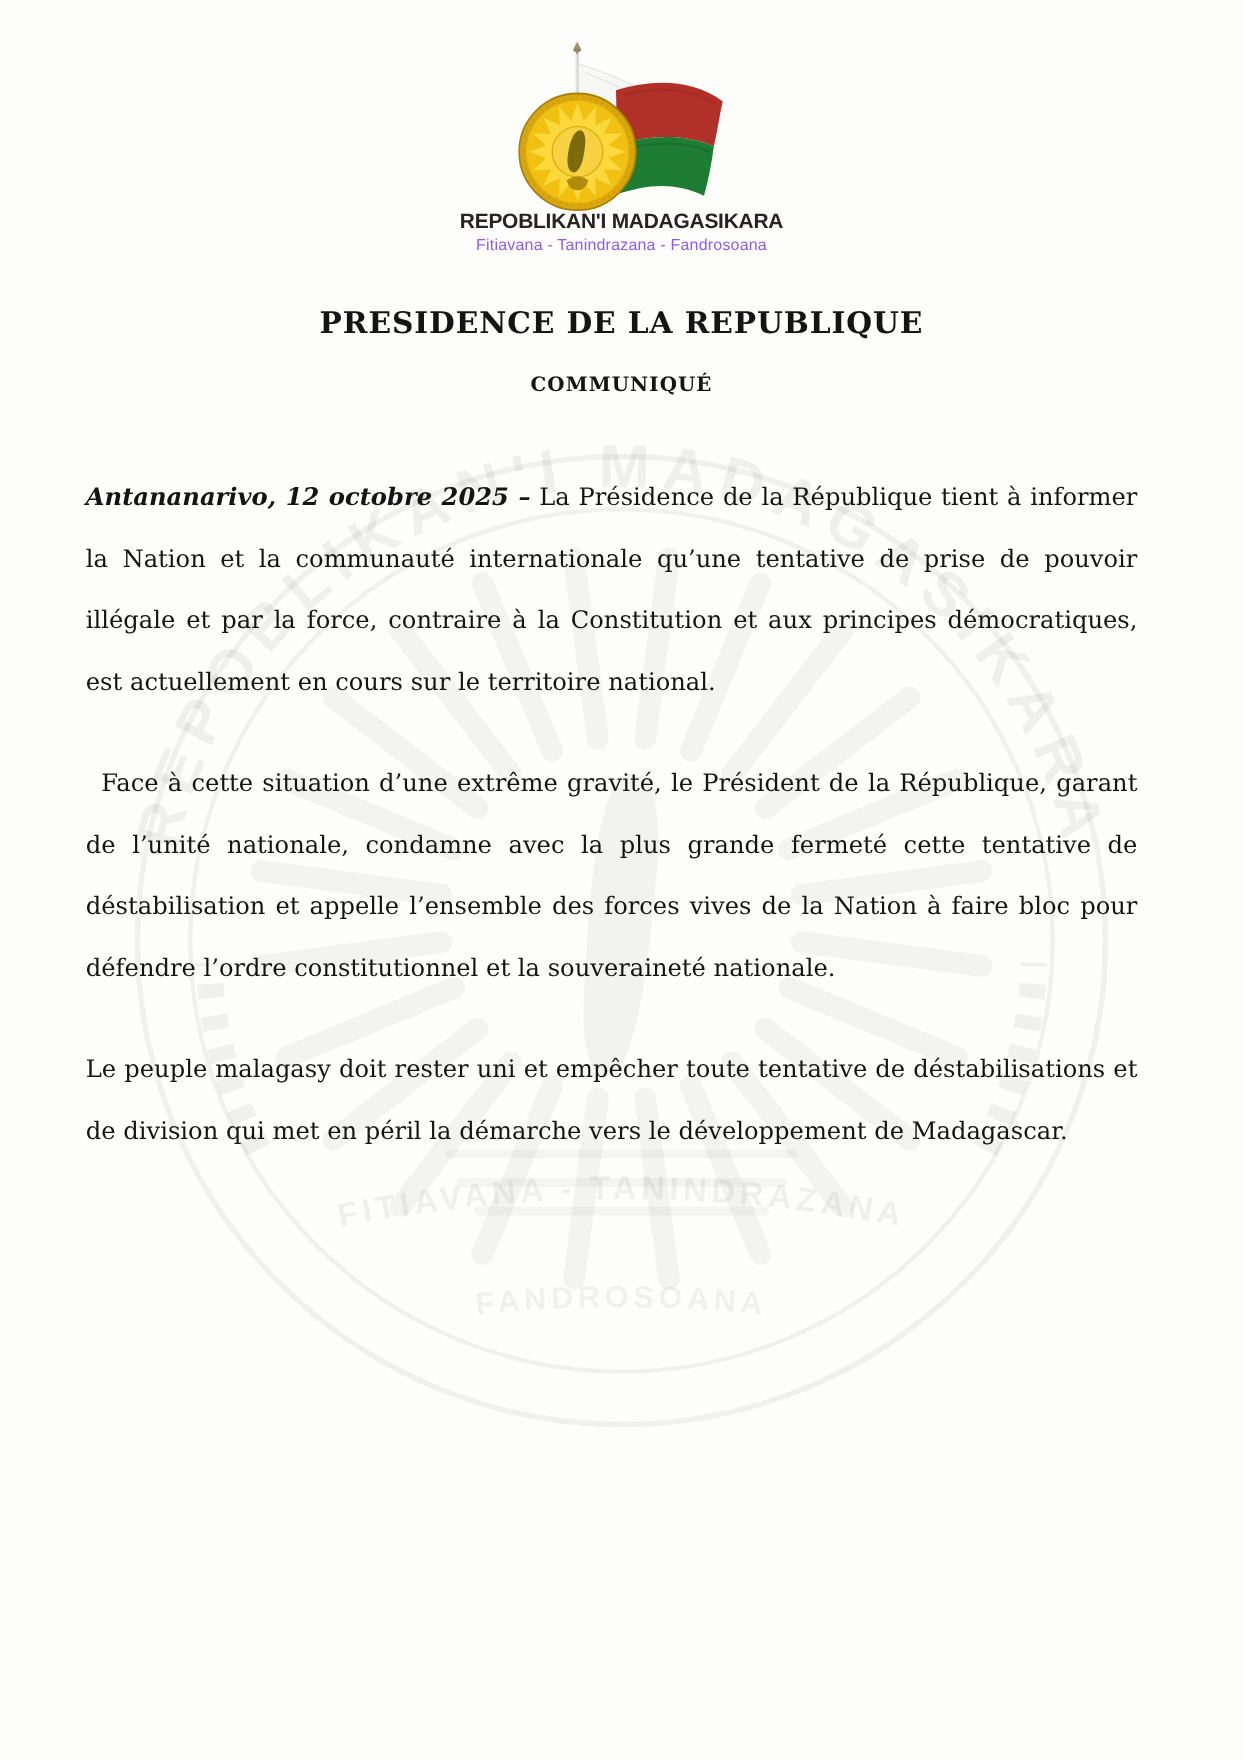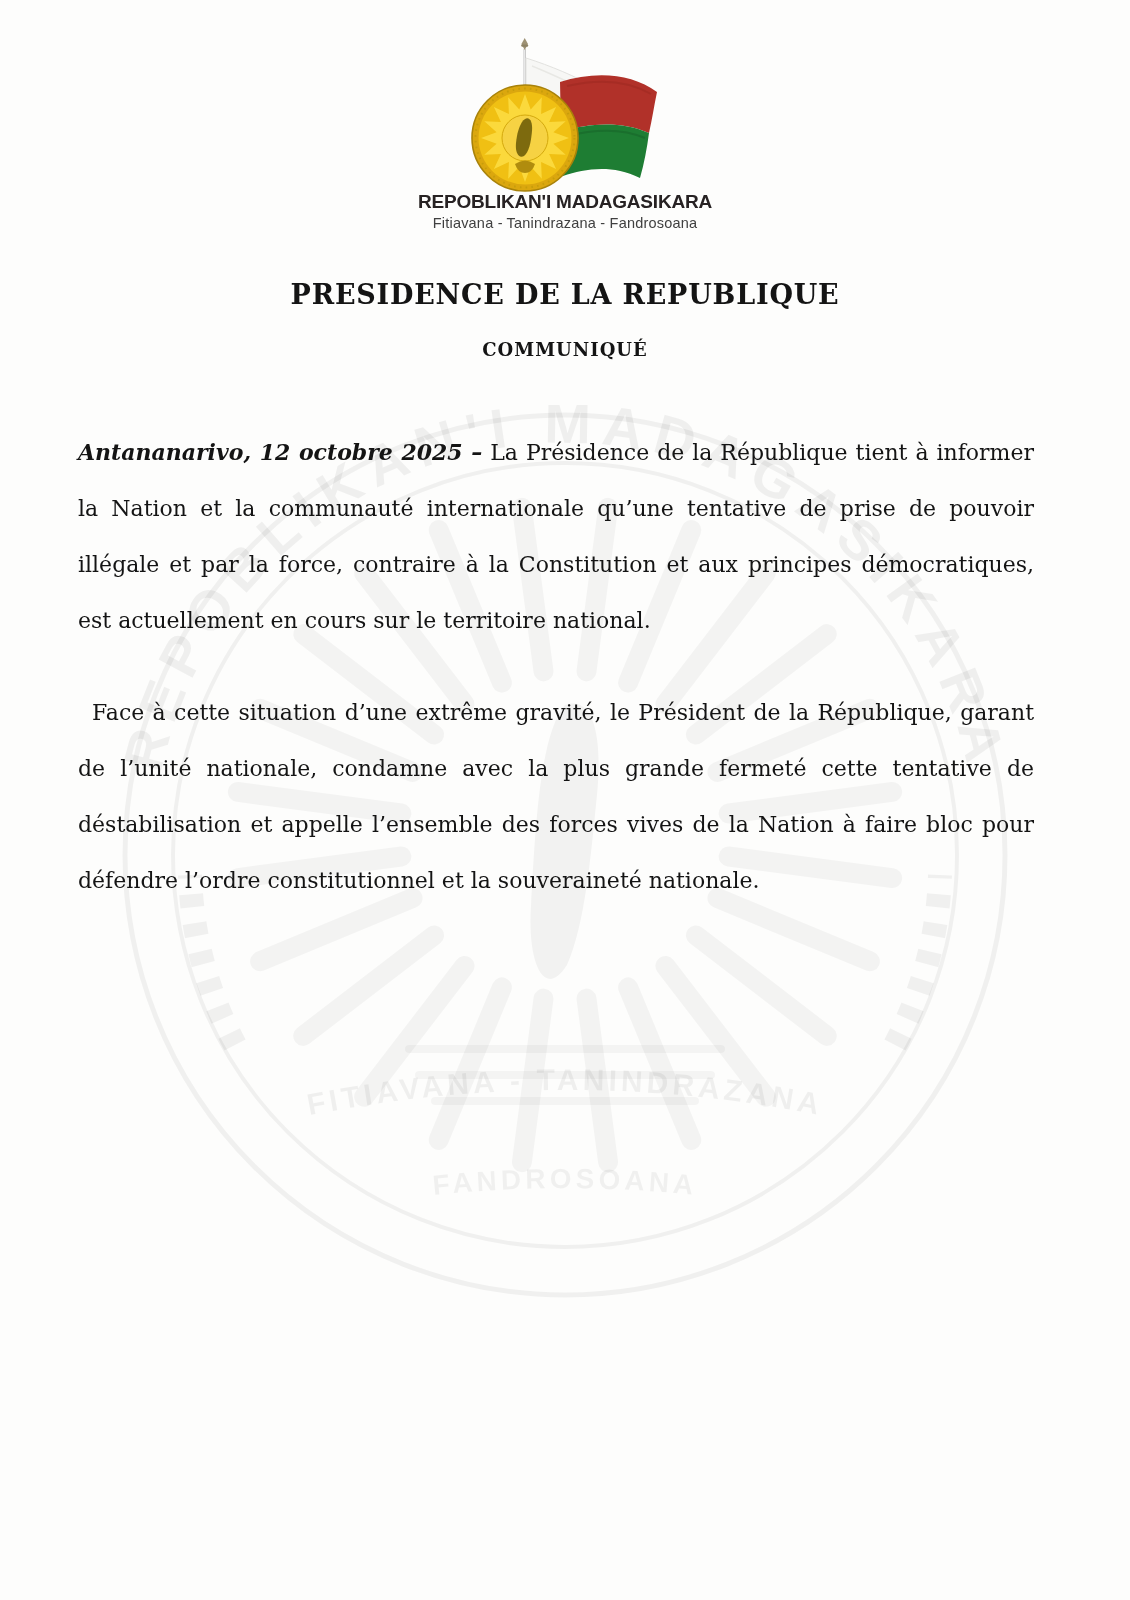--- a/index.html
+++ b/index.html
@@ -15,21 +15,21 @@
   
   .emblem-art { position:absolute; left:447px; top:36px; width:230px; height:160px; }
   .org-name {
     position:absolute; top:191px; left:0; width:100%; text-align:center;
     font-family:"Liberation Sans", sans-serif; font-weight:bold;
     font-size:19px; letter-spacing:-0.2px; color:#272223;
   }
   .org-motto {
     position:absolute; top:215px; left:0; width:100%; text-align:center;
     font-family:"Liberation Sans", sans-serif; font-weight:normal;
-    font-size:14.5px; letter-spacing:0.2px; color:#404040;
+    font-size:14.5px; letter-spacing:0.2px; color:#8b5cf6;
   }
 
   
   .title, .subtitle {
     position:absolute; left:0; width:100%; margin:0; text-align:center;
     font-weight:bold; color:#141414;
   }
   .title    { top:279px; font-size:27px; letter-spacing:0.8px; }
   .subtitle { top:339px; font-size:18px; letter-spacing:1px; }
 
@@ -140,16 +140,17 @@
   <div class="org-name">REPOBLIKAN'I MADAGASIKARA</div>
   <div class="org-motto">Fitiavana - Tanindrazana - Fandrosoana</div>
 
   <h1 class="title">PRESIDENCE DE LA REPUBLIQUE</h1>
   <h2 class="subtitle">COMMUNIQUÉ</h2>
 
   <div class="content">
     <div id="paragraphs">
         <p class=""><strong class="lead">Antananarivo, 12 octobre 2025 –</strong> La Présidence de la République tient à informer la Nation et la communauté internationale qu’une tentative de prise de pouvoir illégale et par la force, contraire à la Constitution et aux principes démocratiques, est actuellement en cours sur le territoire national.</p>
         <p class="indent">Face à cette situation d’une extrême gravité, le Président de la République, garant de l’unité nationale, condamne avec la plus grande fermeté cette tentative de déstabilisation et appelle l’ensemble des forces vives de la Nation à faire bloc pour défendre l’ordre constitutionnel et la souveraineté nationale.</p>
+        <p class="">Le peuple malagasy doit rester uni et empêcher toute tentative de déstabilisations et de division qui met en péril la démarche vers le développement de Madagascar.</p>
       </div>
   </div>
 
 </div>
 
 </body></html>

